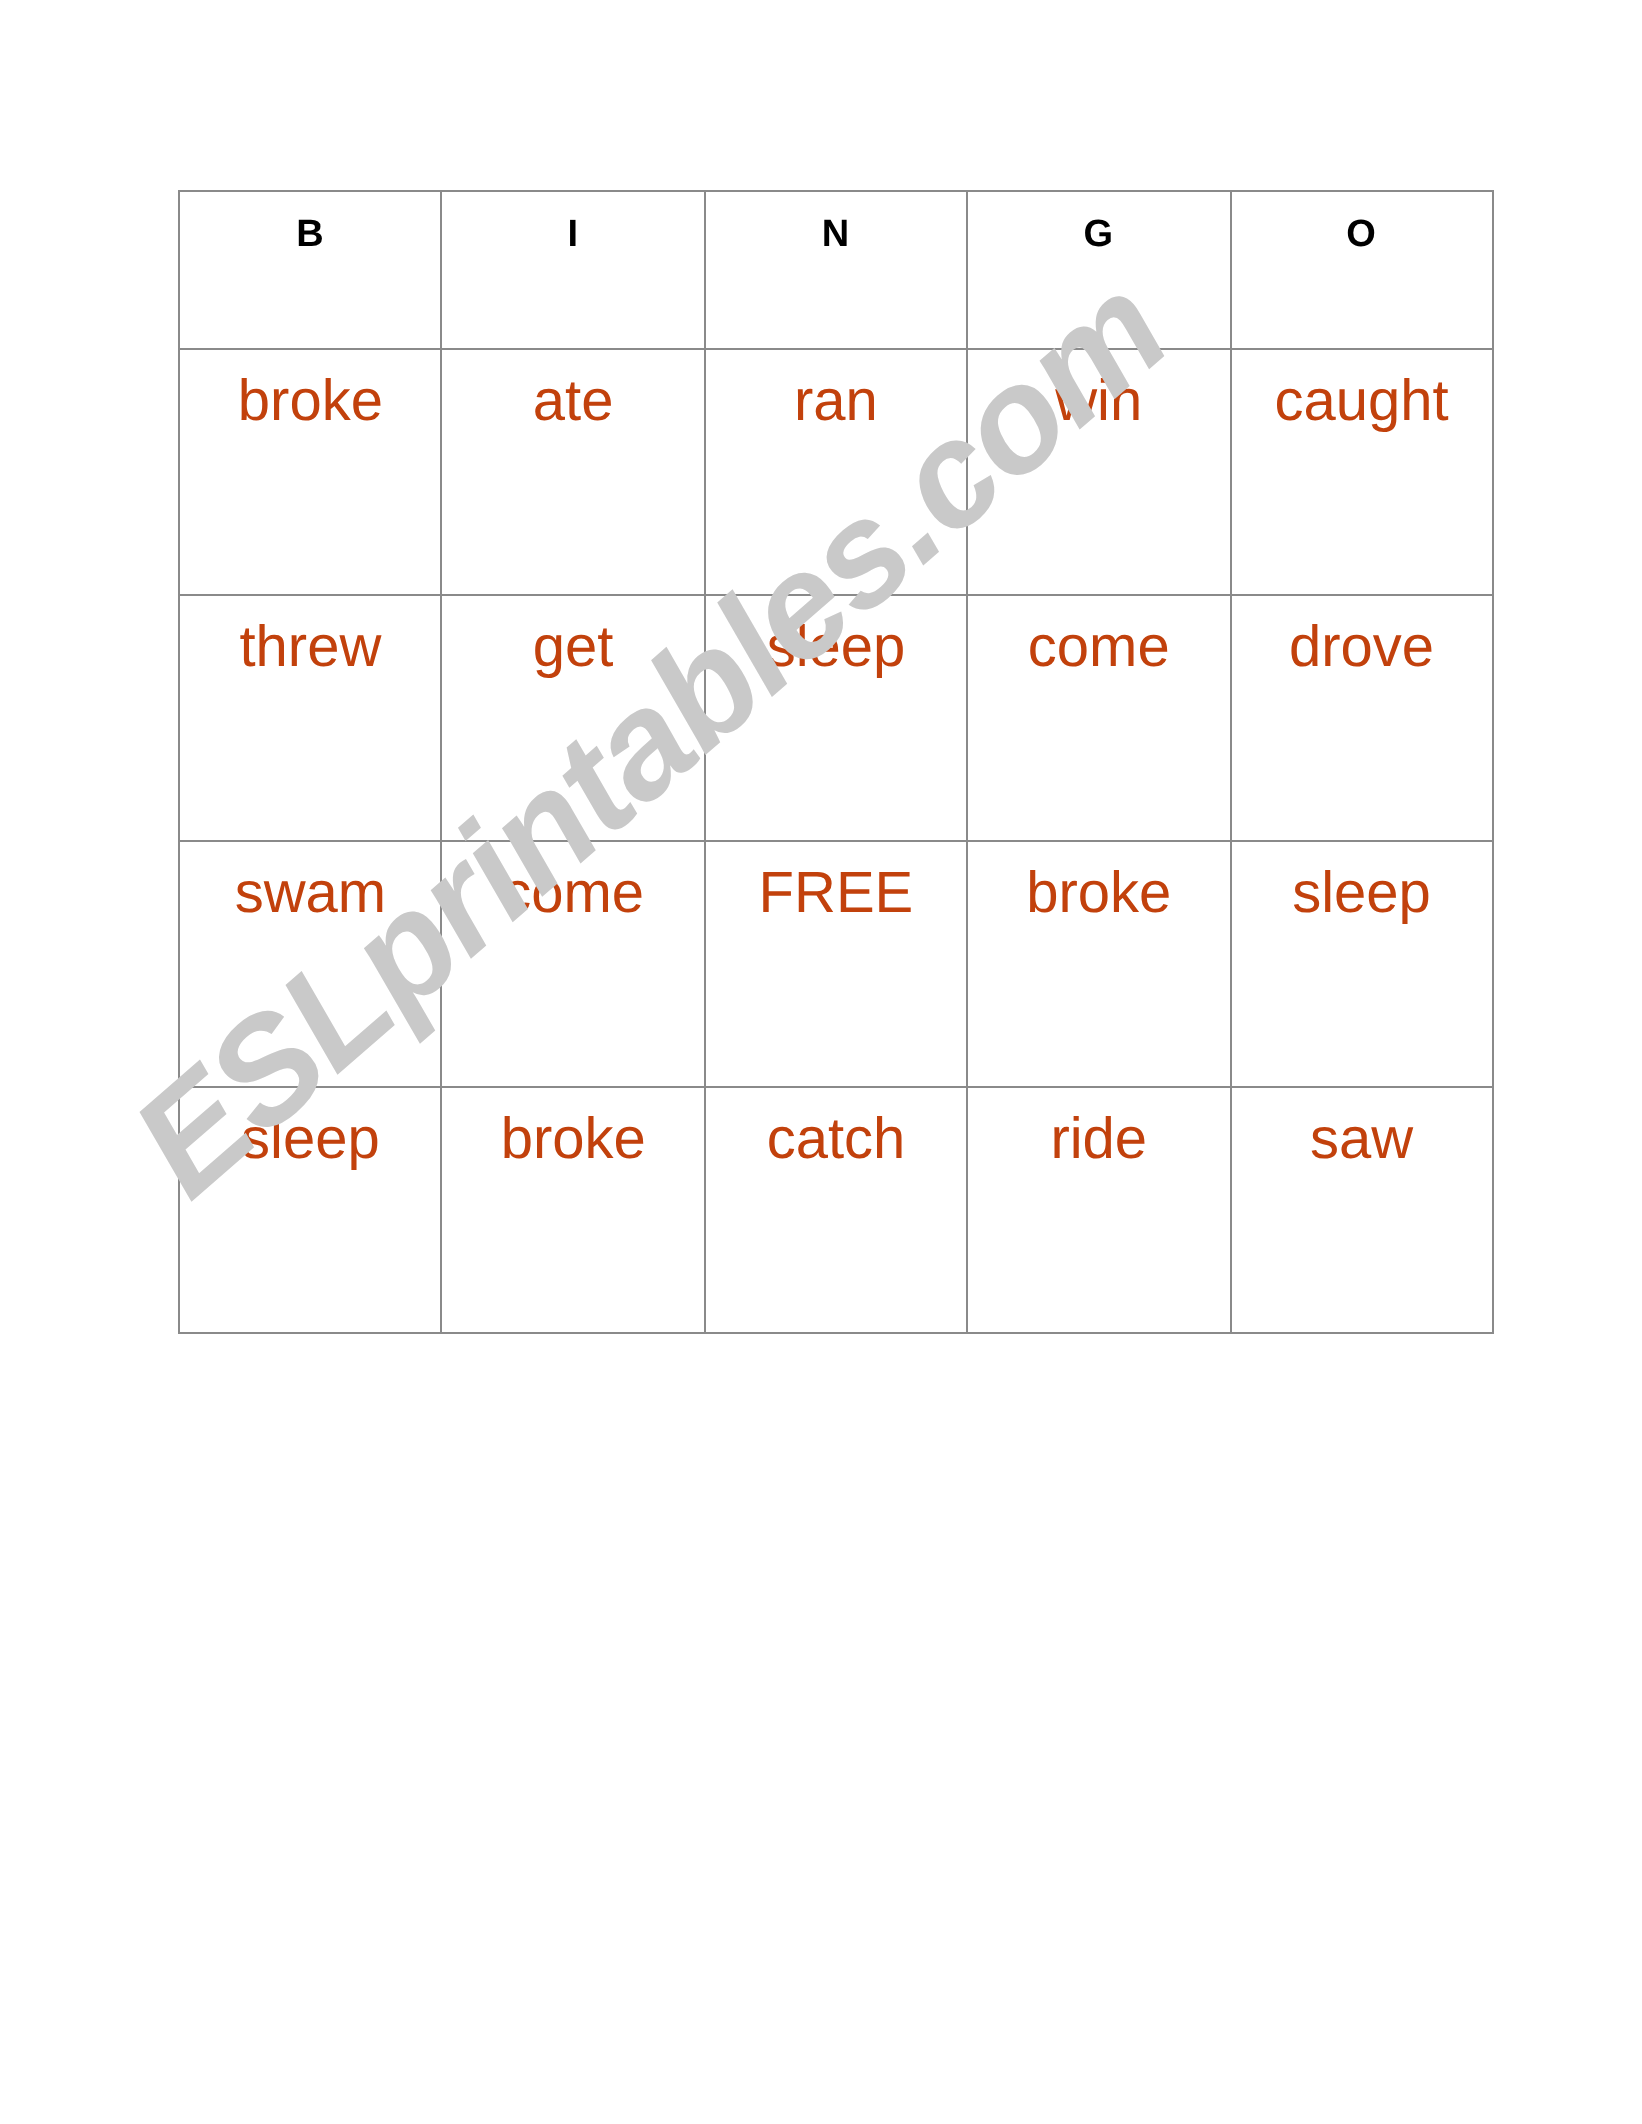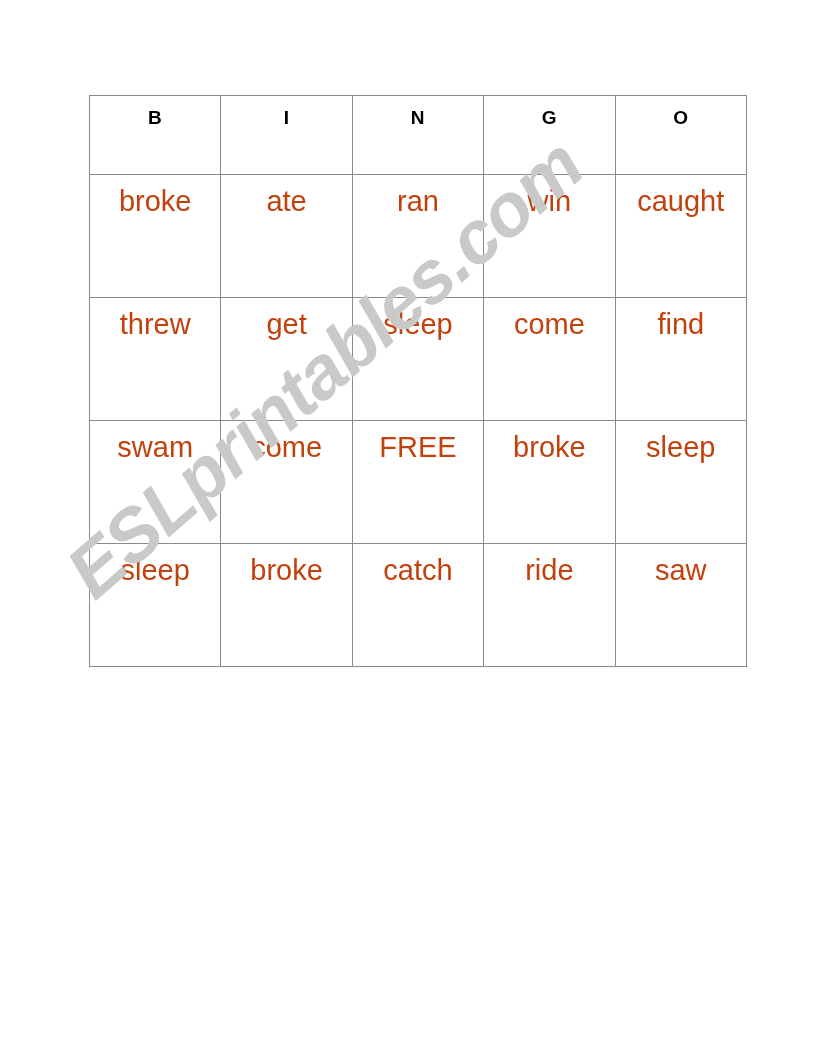--- a/index.html
+++ b/index.html
@@ -143,21 +143,21 @@
         <td>
             <span class="cell-text">get</span>
           </td>
         <td>
             <span class="cell-text">sleep</span>
           </td>
         <td>
             <span class="cell-text">come</span>
           </td>
         <td>
-            <span class="cell-text">find</span>
+            <span class="cell-text">drove</span>
           </td>
       </tr>
       <tr>
         <td>
             <span class="cell-text">swam</span>
           </td>
         <td>
             <span class="cell-text">come</span>
           </td>
         <td>

